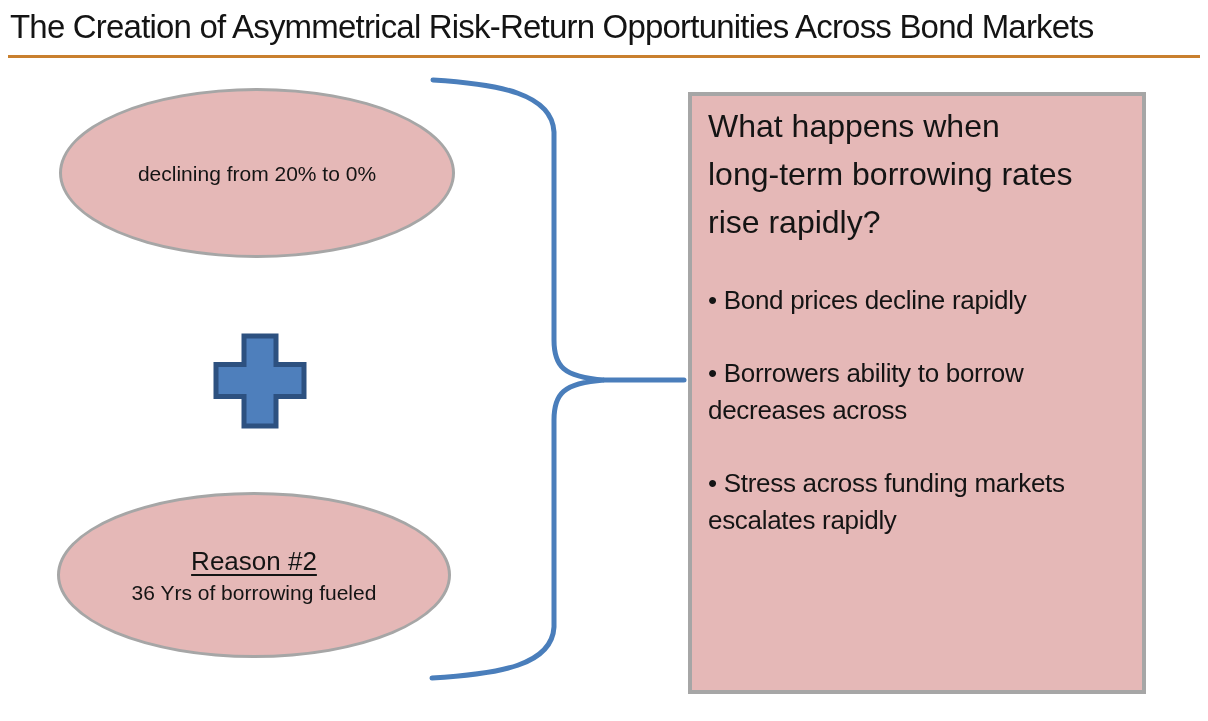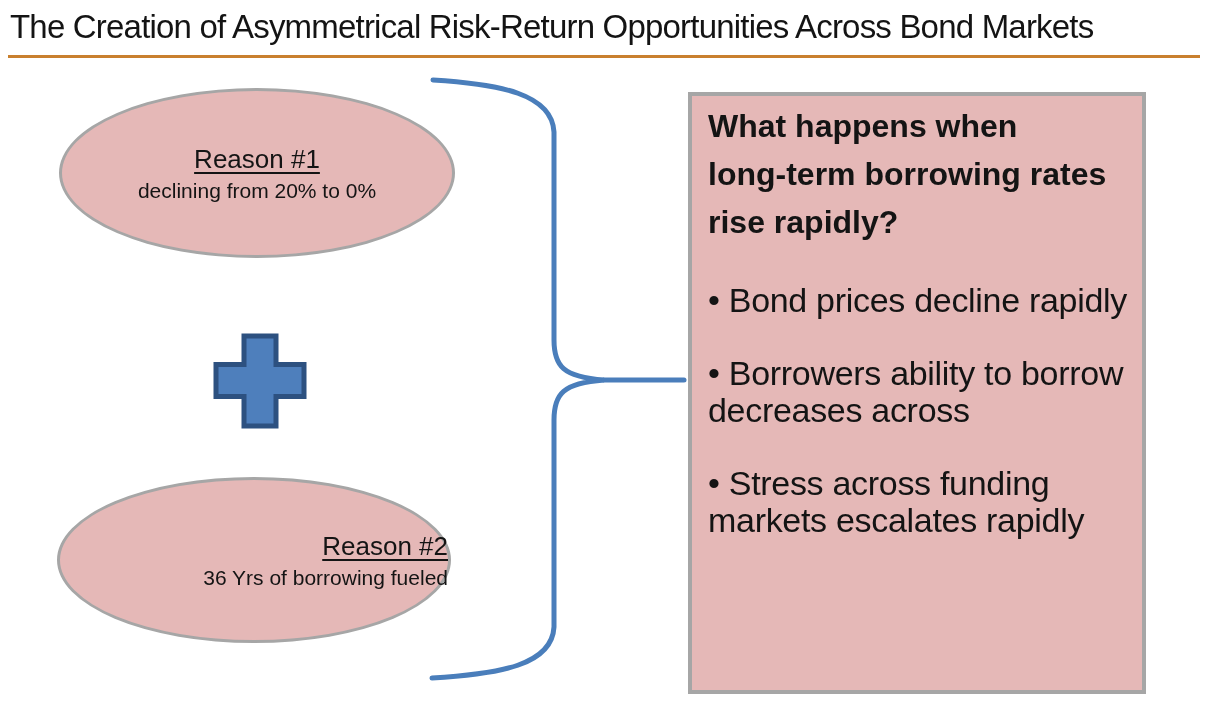--- a/index.html
+++ b/index.html
@@ -30,21 +30,21 @@
   
   .ellipse{
     position:absolute;
     background:var(--shape-pink);
     border:3px solid var(--shape-border);
     border-radius:50%;
     display:flex;flex-direction:column;align-items:center;justify-content:center;
     text-align:center;
   }
   .ellipse-1{left:59px;top:88px;width:396px;height:170px;}
-  .ellipse-2{left:57px;top:477px;width:394px;height:166px;align-items:flex-end;}
+  .ellipse-2{left:57px;top:492px;width:394px;height:166px;}
   .reason-heading{
     font-size:26px;line-height:32px;
     text-decoration:underline;text-underline-offset:4px;text-decoration-thickness:2px;
     margin-bottom:2px;
   }
   .reason-line{font-size:21px;line-height:27px;}
 
   
   .plus-svg{position:absolute;left:213px;top:333px;width:94px;height:96px;}
   .plus-svg path{fill:var(--plus-fill);stroke:var(--plus-border);stroke-width:5;}
@@ -54,33 +54,32 @@
   .brace-svg path{fill:none;stroke:var(--blue);stroke-width:5;stroke-linecap:round;}
 
   
   .result-box{
     position:absolute;left:688px;top:92px;width:458px;height:602px;
     background:var(--shape-pink);
     border:4px solid var(--shape-border);
     padding:6px 10px 0 16px;
     overflow:hidden;
   }
-  .result-heading{font-size:32px;line-height:48px;font-weight:700;}
-  .result-bullet{font-size:34px;line-height:37px;letter-spacing:-0.3px;margin:36px 0 0 0;}
+  .result-heading{font-size:32px;line-height:48px;font-weight:400;}
+  .result-bullet{font-size:26px;line-height:37px;letter-spacing:-0.3px;margin:36px 0 0 0;}
 </style>
 </head>
 <body>
 
 <div class="slide">
 
   <h1 class="slide-title">The Creation of Asymmetrical Risk-Return Opportunities Across Bond Markets</h1>
   <div class="title-rule"></div>
 
   <div class="ellipse ellipse-1">
-    <div class="reason-heading">Reason #1</div>
     <div class="reason-line">declining from 20% to 0%</div>
   </div>
 
   <svg class="plus-svg" viewBox="0 0 94 96" aria-hidden="true">
     <path d="M 31 3 H 63 V 31.5 H 91 V 63.5 H 63 V 93 H 31 V 63.5 H 3 V 31.5 H 31 Z"></path>
   </svg>
 
   <div class="ellipse ellipse-2">
     <div class="reason-heading">Reason #2</div>
     <div class="reason-line">36 Yrs of borrowing fueled</div>

